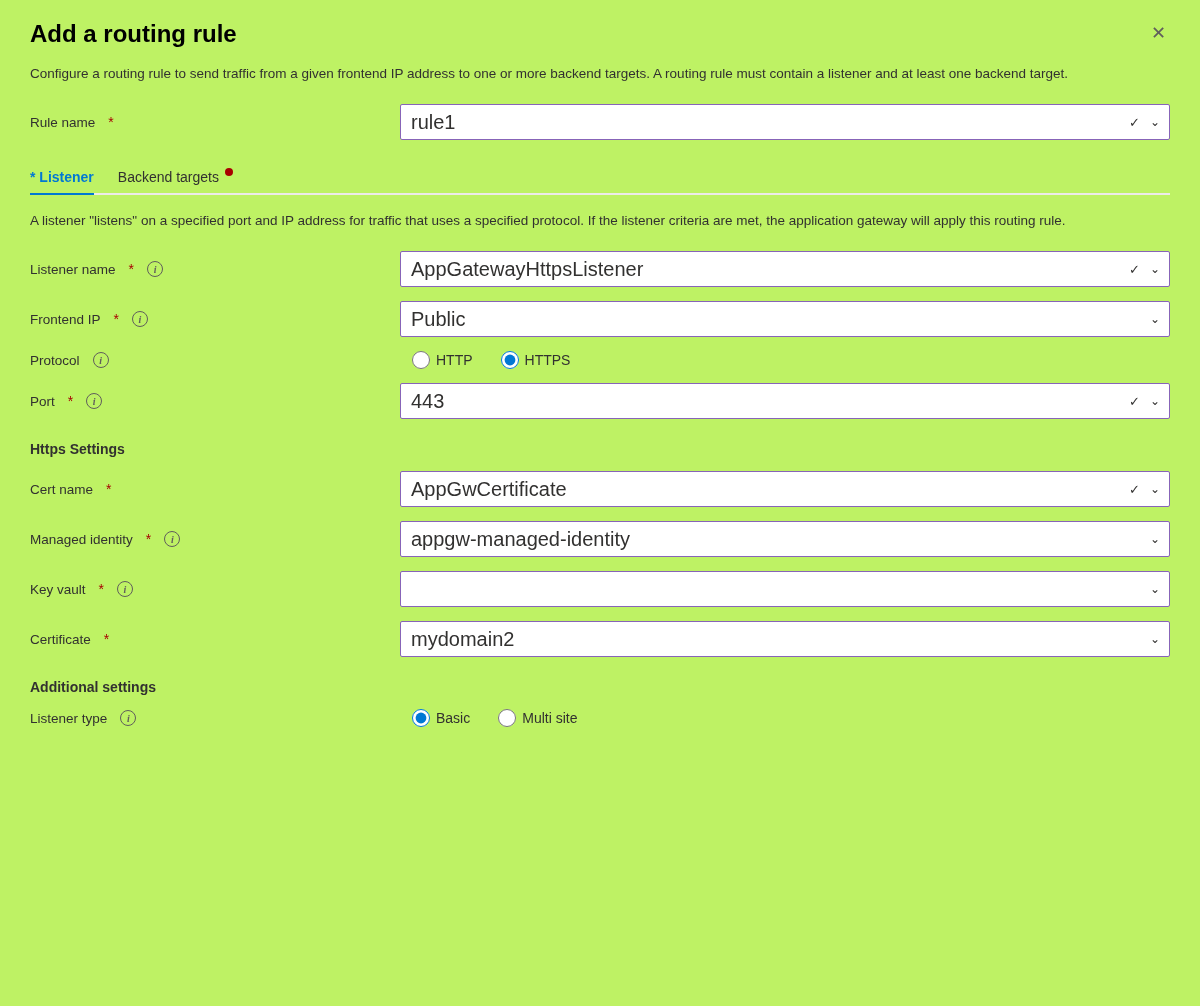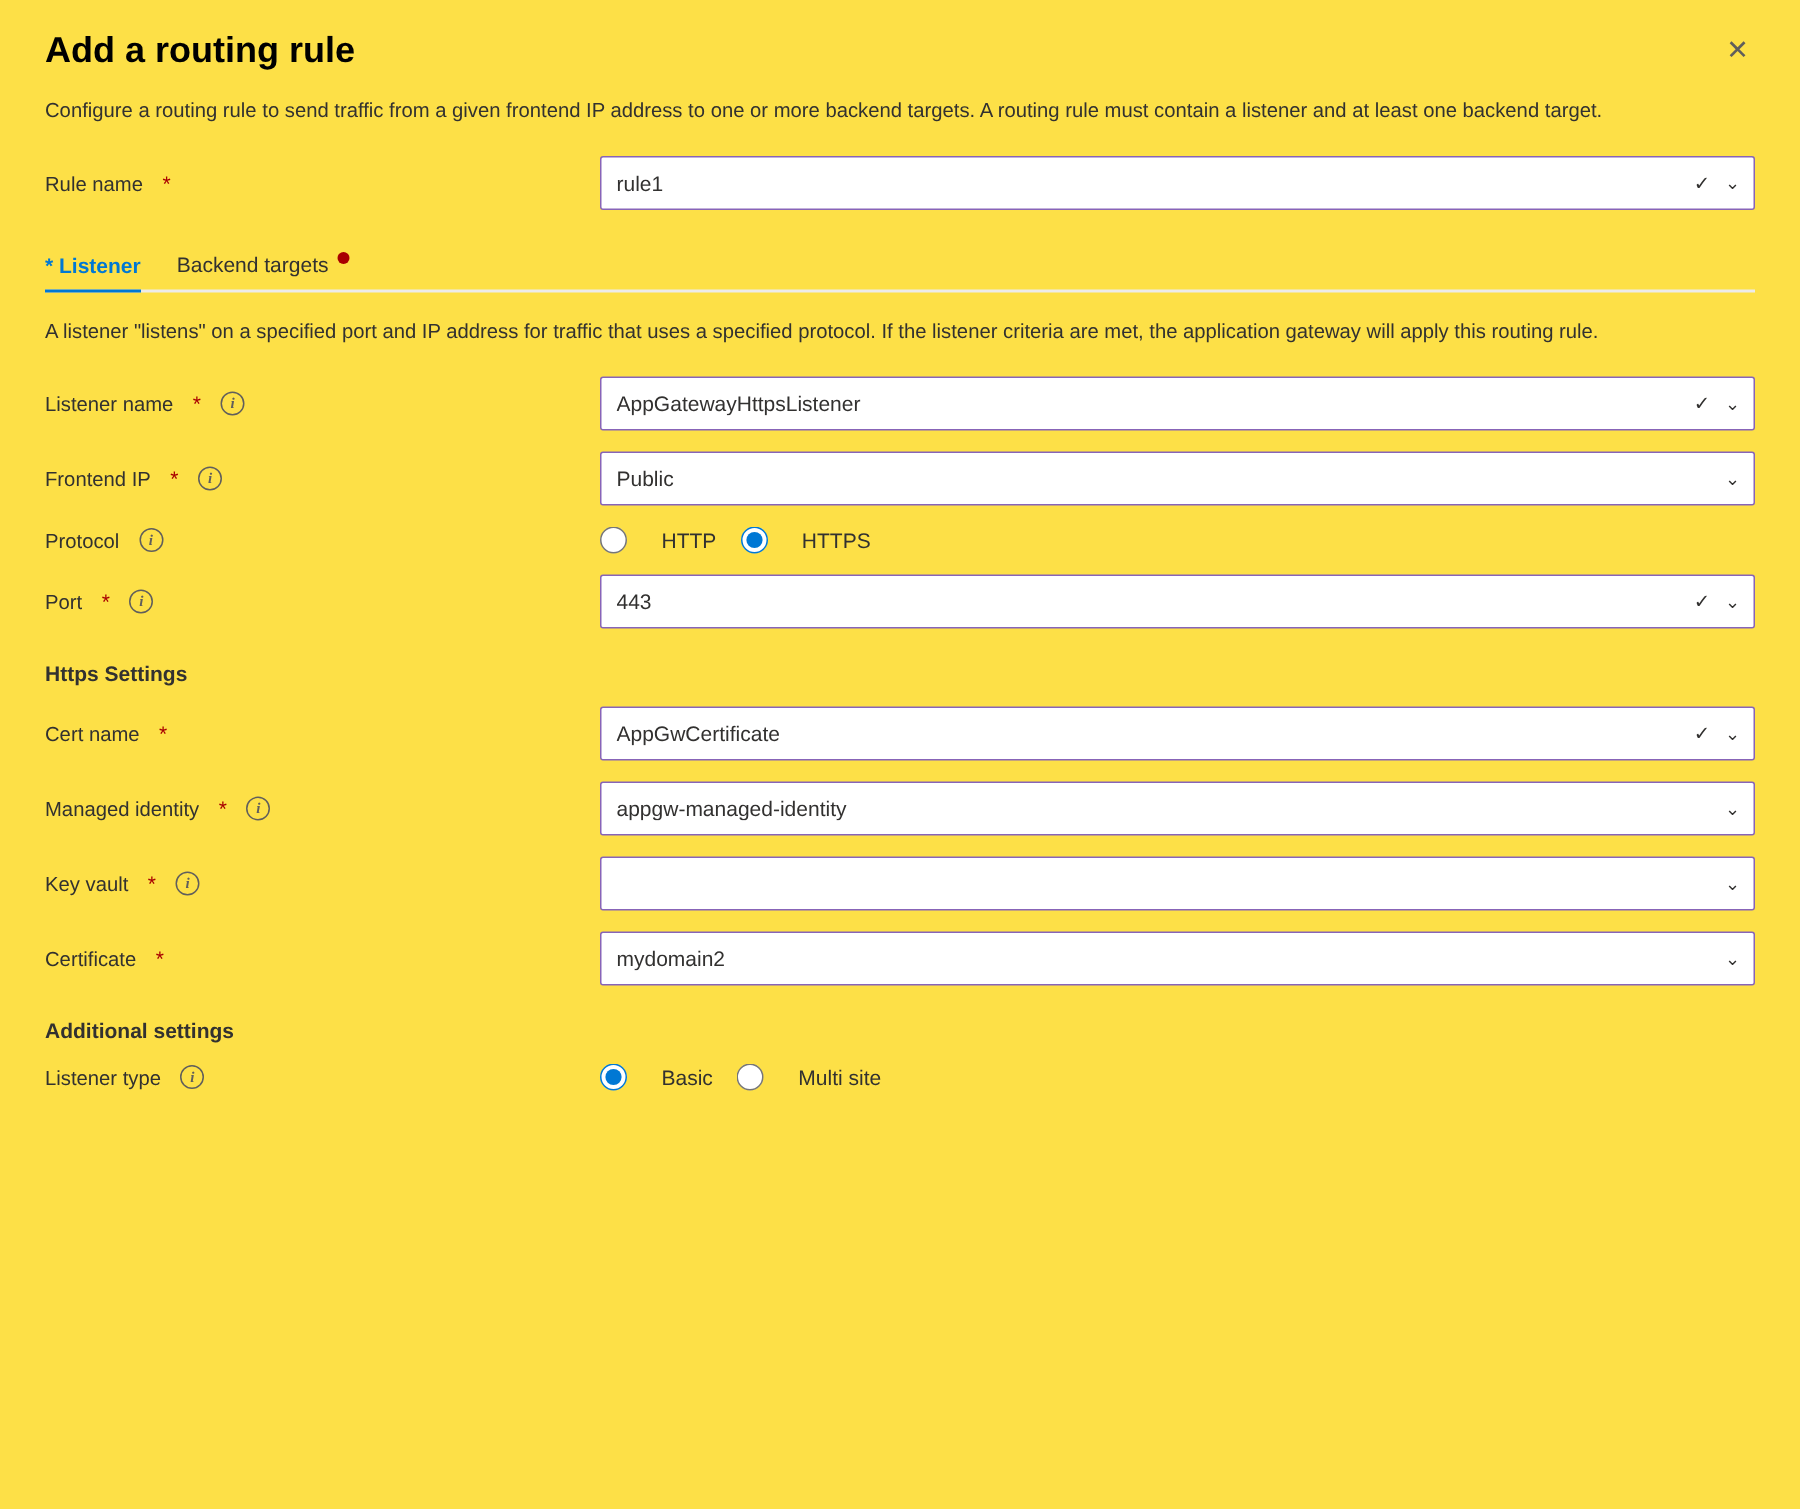--- a/index.html
+++ b/index.html
@@ -5,21 +5,21 @@
     * { box-sizing: border-box; margin: 0; padding: 0; }
     body {
       font-family: 'Segoe UI', Arial, sans-serif;
       background: #fff;
       color: #323130;
       font-size: 14px;
     }
     .dialog {
       width: 1200px;
       min-height: 1006px;
-      background: #fde047;
+      background: #bef264;
       padding: 20px 30px 0 30px;
       position: relative;
       display: flex;
       flex-direction: column;
     }
     .dialog-header {
       display: flex;
       justify-content: space-between;
       align-items: flex-start;
       margin-bottom: 16px;
@@ -81,21 +81,21 @@
     .dropdown-wrapper {
       flex: 1;
       position: relative;
     }
     .dropdown-field {
       width: 100%;
       height: 36px;
       border: 1px solid #8764b8;
       border-radius: 2px;
       padding: 0 36px 0 10px;
-      font-size: 14px;
+      font-size: 20px;
       color: #323130;
       background: #fff;
       appearance: none;
       cursor: pointer;
       outline: none;
     }
     .dropdown-arrow {
       position: absolute;
       right: 10px;
       top: 50%;
@@ -166,22 +166,23 @@
     }
     .radio-group {
       display: flex;
       align-items: center;
       gap: 16px;
       flex: 1;
     }
     .radio-item {
       display: flex;
       align-items: center;
-      gap: 23px;
-      cursor: pointer;
+      gap: 6px;
+      cursor: pointer;
+      margin-left: 12px;
     }
     .radio-input {
       width: 18px;
       height: 18px;
       cursor: pointer;
       accent-color: #0078d4;
     }
     .radio-label {
       font-size: 14px;
       color: #323130;

